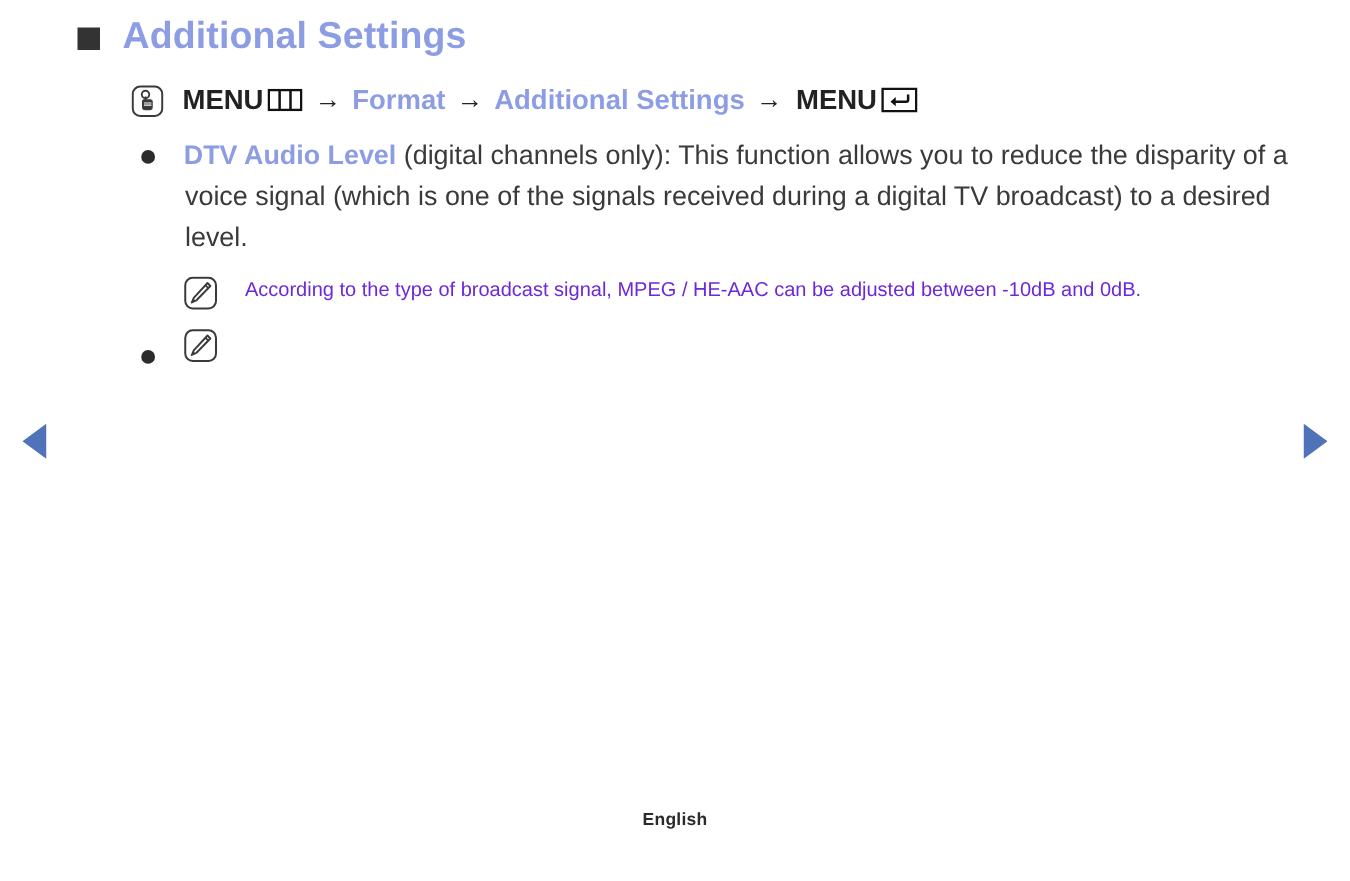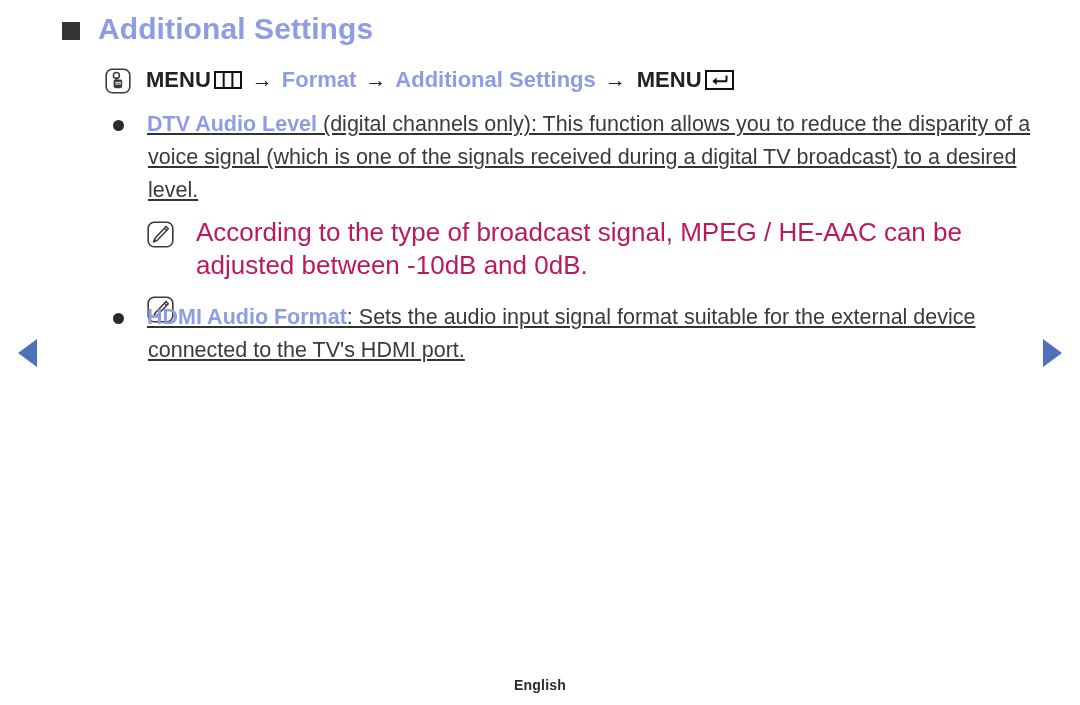--- a/index.html
+++ b/index.html
@@ -108,21 +108,20 @@
     left: 0;
     top: 108px;
     width: 1080px;
   }
 
   .bullet-block {
     position: relative;
     padding-left: 148px;
     padding-right: 40px;
     margin-bottom: 0px;
-    text-decoration: underline;
   }
   .dot-bullet {
     position: absolute;
     left: 113px;
     top: 12px;
     width: 11px;
     height: 11px;
     border-radius: 50%;
     background: #2b2b2b;
   }
@@ -146,23 +145,23 @@
   }
   .note-icon {
     position: absolute;
     left: 147px;
     top: 5px;
     width: 27px;
     height: 27px;
   }
   .note-icon svg { display: block; }
   .note-text {
-    font-size: 26px;
+    font-size: 16px;
     line-height: 33px;
-    color: #be185d;
+    color: #6d28d9;
   }
 
   .gap-sm { height: 5px; }
   .gap-md { height: 10px; }
 
   
   .nav-arrow {
     position: absolute;
     top: 339px;
     width: 0;
@@ -180,21 +179,21 @@
     border-top: 14px solid transparent;
     border-bottom: 14px solid transparent;
     border-left: 19px solid #4f72b8;
   }
 
   
   .footer {
     position: absolute;
     left: 0;
     right: 0;
-    top: 677px;
+    top: 647px;
     text-align: center;
     font-size: 14px;
     font-weight: bold;
     color: #2b2b2b;
     letter-spacing: 0.2px;
   }
 </style>
 </head>
 <body>
 
@@ -278,23 +277,20 @@
           <path d="M17.3 7.1 L19.6 9.5" stroke="#3a3a3a" stroke-width="1.3"></path>
           <path d="M6.4 21.0 L9.2 20.0 L8.0 17.3 Z" fill="#3a3a3a"></path>
         </svg>
       </span>
     </div>
 
     <div class="gap-md"></div>
 
     <div class="bullet-block">
       <span class="dot-bullet"></span>
-      <div class="para">
-        <span class="hl">HDMI Audio Format</span><span>: Sets the audio input signal format suitable for the external device connected to the TV's HDMI port.</span>
-      </div>
     </div>
 
   </div>
 
   <div class="nav-arrow nav-left"></div>
   <div class="nav-arrow nav-right"></div>
 
   <div class="footer">English</div>
 
 </div>

